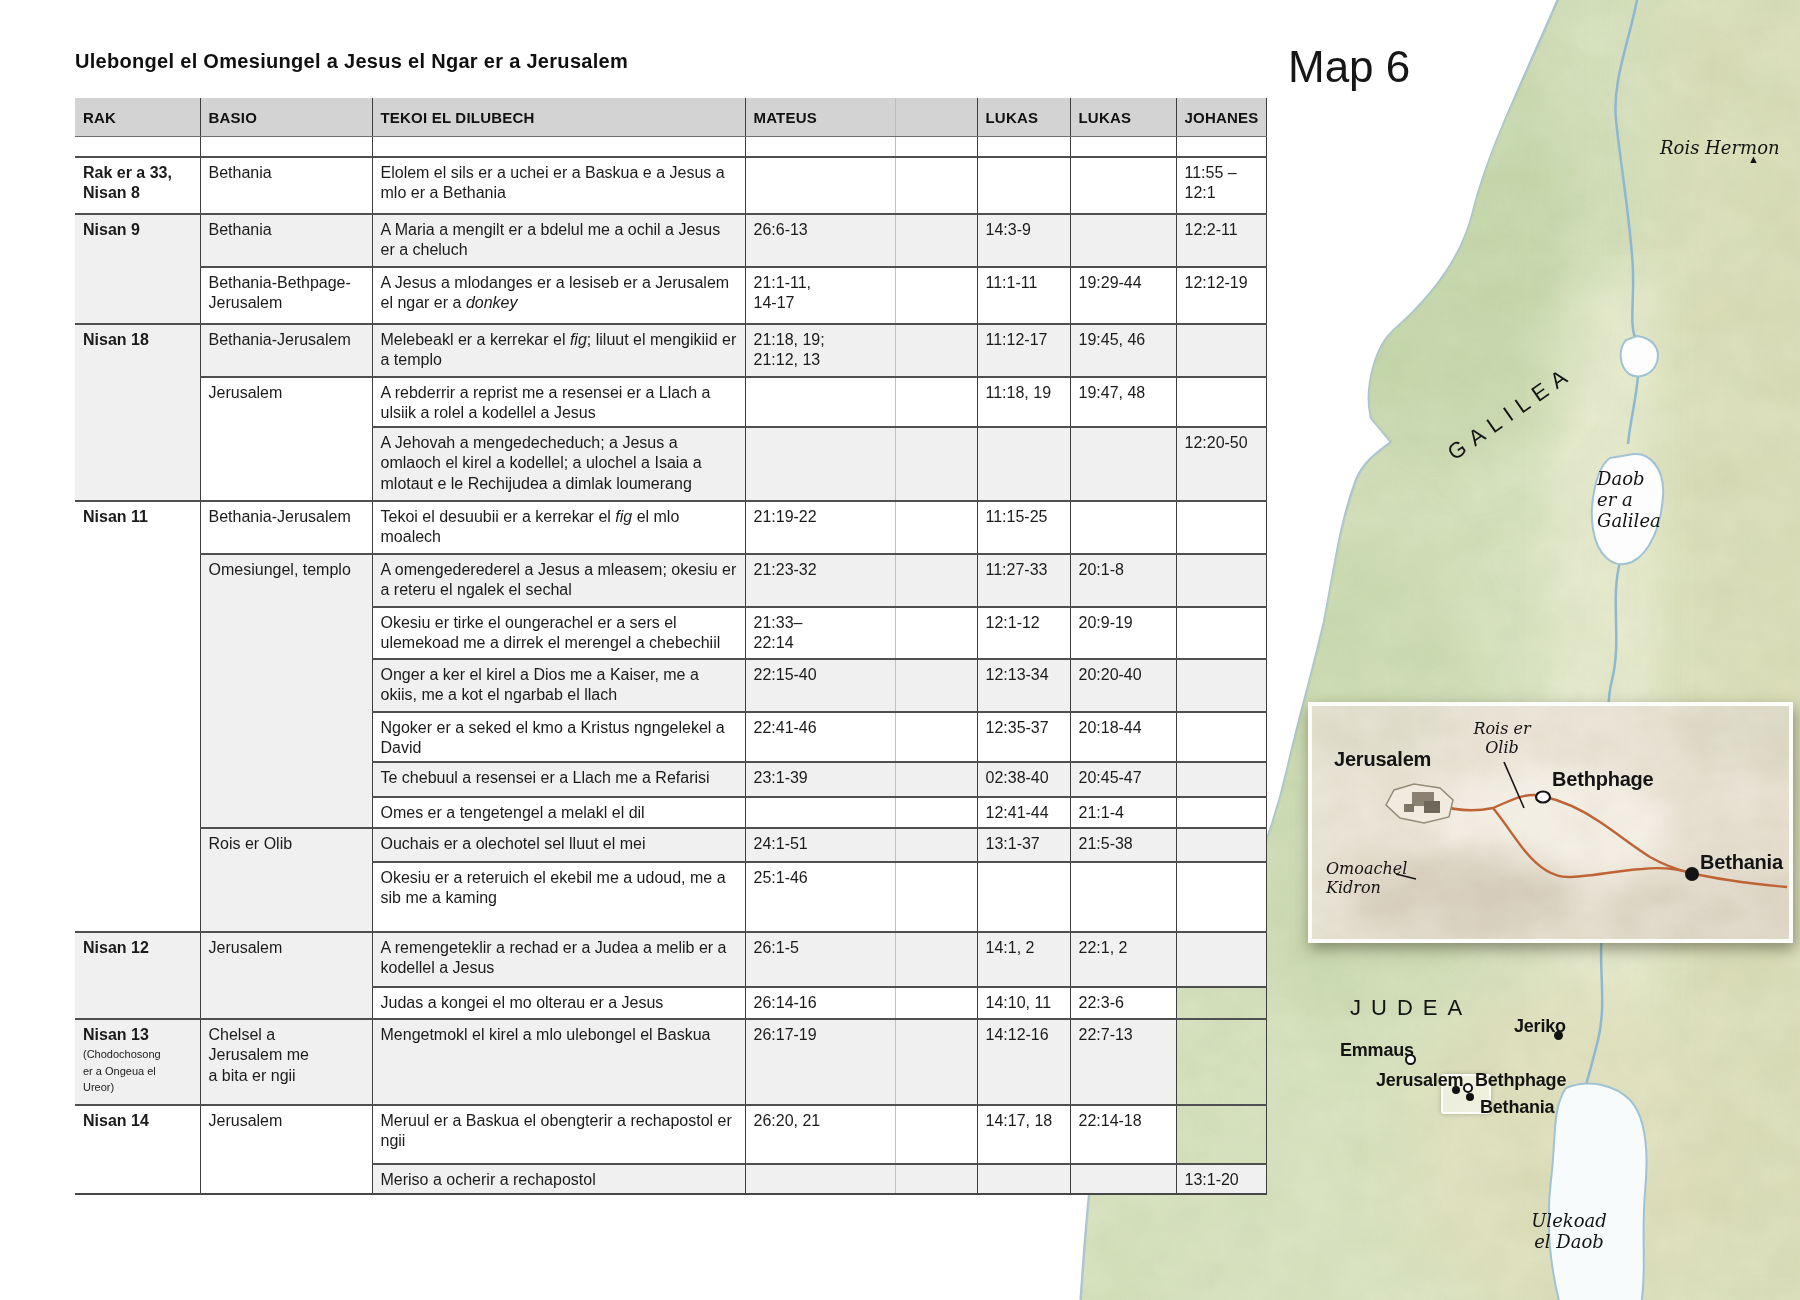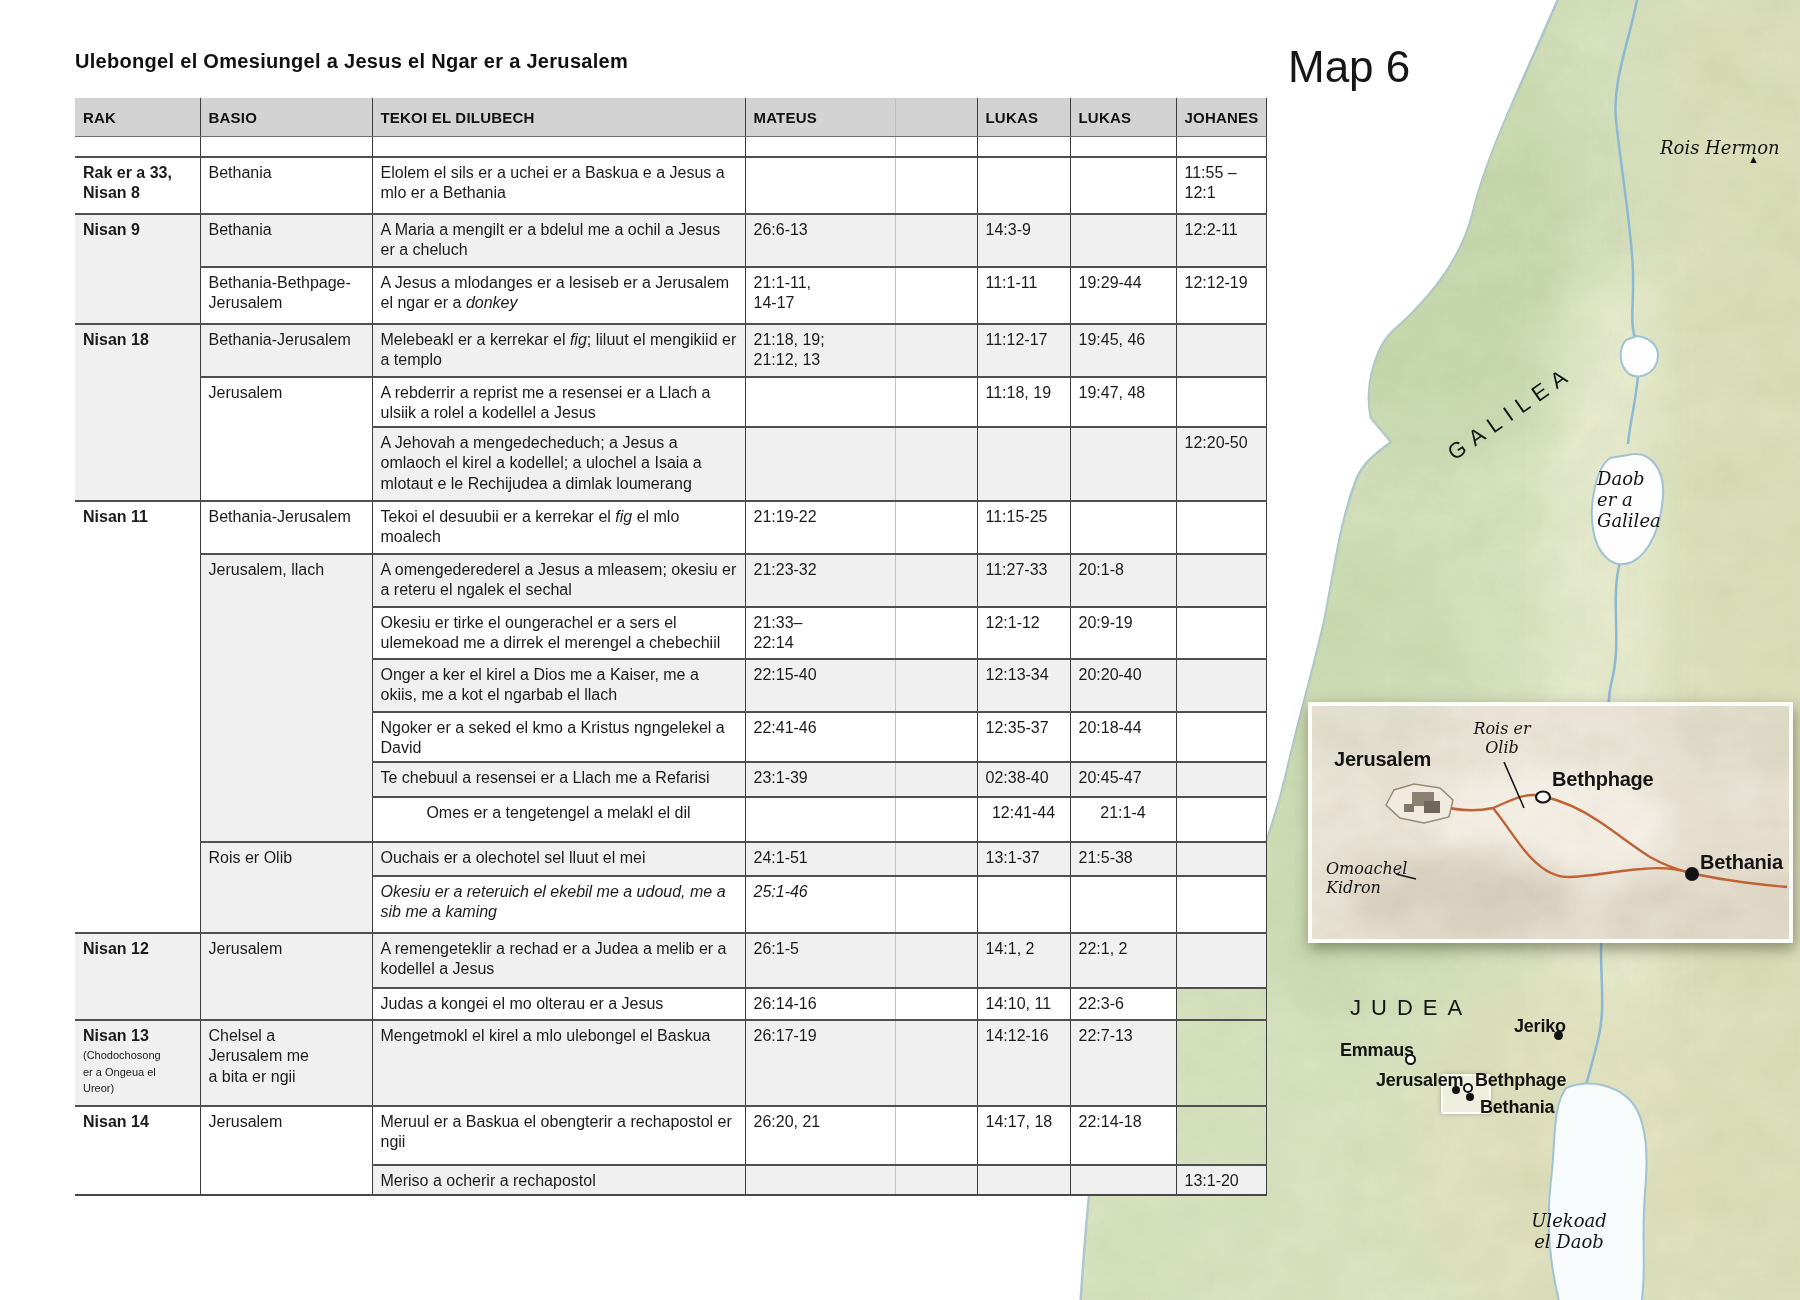--- a/index.html
+++ b/index.html
@@ -205,21 +205,21 @@
         <td class="col-rak" rowspan="9">Nisan 11</td>
         <td class="col-basio">Bethania-Jerusalem</td>
         <td class="col-tekoi">Tekoi el desuubii er a kerrekar el <i>fig</i> el mlo moalech</td>
         <td class="col-num">21:19-22</td>
         <td class="col-spacer"></td>
         <td class="col-num">11:15-25</td>
         <td class="col-num"></td>
         <td class="col-num col-johanes"></td>
       </tr>
       <tr style="height: 53px;">
-        <td class="col-basio gray" rowspan="6">Jerusalem, llach</td>
+        <td class="col-basio gray" rowspan="6">Omesiungel, templo</td>
         <td class="col-tekoi gray">A omengederederel a Jesus a mleasem; okesiu er a reteru el ngalek el sechal</td>
         <td class="col-num gray">21:23-32</td>
         <td class="col-spacer gray"></td>
         <td class="col-num gray">11:27-33</td>
         <td class="col-num gray">20:1-8</td>
         <td class="col-num col-johanes gray"></td>
       </tr>
       <tr style="height: 52px;">
         <td class="col-tekoi">Okesiu er tirke el oungerachel er a sers el ulemekoad me a dirrek el merengel a chebechiil</td>
         <td class="col-num">21:33–<br>22:14</td>
@@ -245,38 +245,38 @@
         <td class="col-num col-johanes"></td>
       </tr>
       <tr style="height: 35px;">
         <td class="col-tekoi gray">Te chebuul a resensei er a Llach me a Refarisi</td>
         <td class="col-num gray">23:1-39</td>
         <td class="col-spacer gray"></td>
         <td class="col-num gray">02:38-40</td>
         <td class="col-num gray">20:45-47</td>
         <td class="col-num col-johanes gray"></td>
       </tr>
-      <tr style="height: 45px; text-align: center;">
+      <tr style="height: 31px;">
         <td class="col-tekoi">Omes er a tengetengel a melakl el dil</td>
         <td class="col-num"></td>
         <td class="col-spacer"></td>
         <td class="col-num">12:41-44</td>
         <td class="col-num">21:1-4</td>
         <td class="col-num col-johanes"></td>
       </tr>
       <tr style="height: 34px;">
         <td class="col-basio gray" rowspan="2">Rois er Olib</td>
         <td class="col-tekoi gray">Ouchais er a olechotel sel lluut el mei</td>
         <td class="col-num gray">24:1-51</td>
         <td class="col-spacer gray"></td>
         <td class="col-num gray">13:1-37</td>
         <td class="col-num gray">21:5-38</td>
         <td class="col-num col-johanes gray"></td>
       </tr>
-      <tr style="height: 57px; font-style: italic;">
+      <tr style="height: 70px;">
         <td class="col-tekoi">Okesiu er a reteruich el ekebil me a udoud, me a sib me a kaming</td>
         <td class="col-num">25:1-46</td>
         <td class="col-spacer"></td>
         <td class="col-num"></td>
         <td class="col-num"></td>
         <td class="col-num col-johanes"></td>
       </tr>
       <tr style="height: 55px;">
         <td class="col-rak gray" rowspan="2">Nisan 12</td>
         <td class="col-basio gray" rowspan="2">Jerusalem</td>

